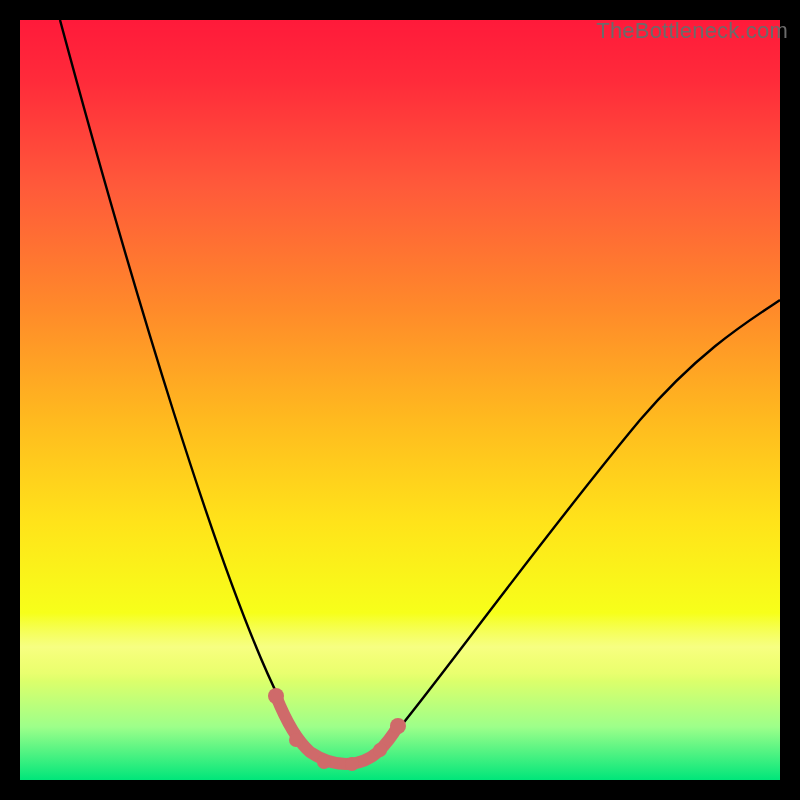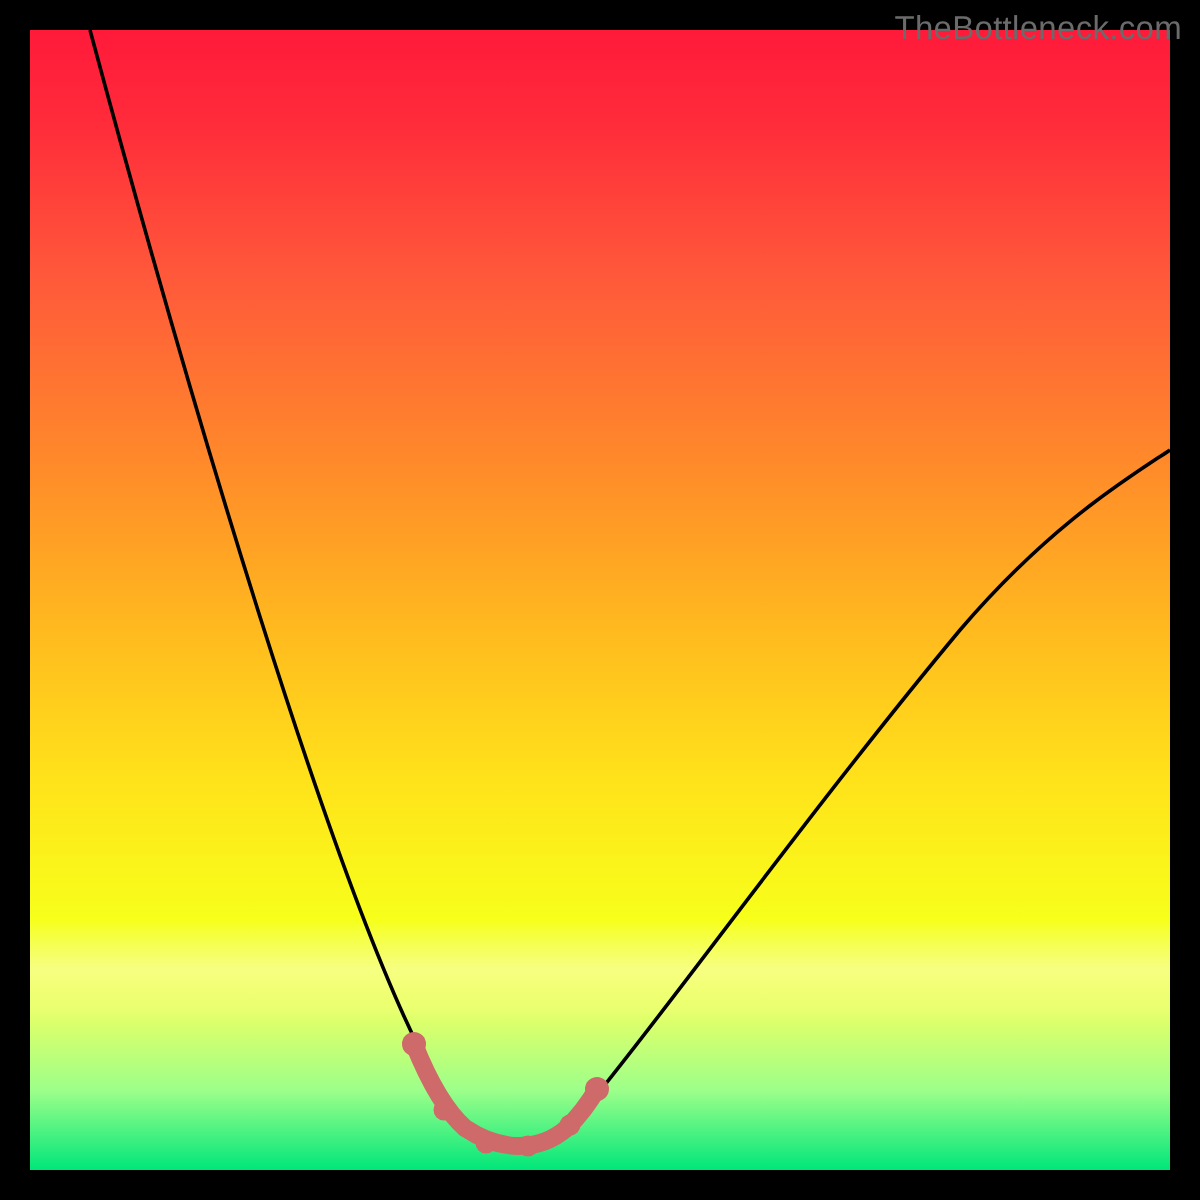--- a/index.html
+++ b/index.html
@@ -50,21 +50,21 @@
   svg.curve {
     position: absolute;
     left: 0;
     top: 0;
     width: 760px;
     height: 760px;
     pointer-events: none;
   }
   .watermark {
     position: absolute;
-    top: 6px;
+    top: 18px;
     right: 12px;
     color: #6b6b6b;
     font-size: 22px;
     font-weight: 500;
     letter-spacing: 0.2px;
   }
 </style>
 </head>
 <body>
 

